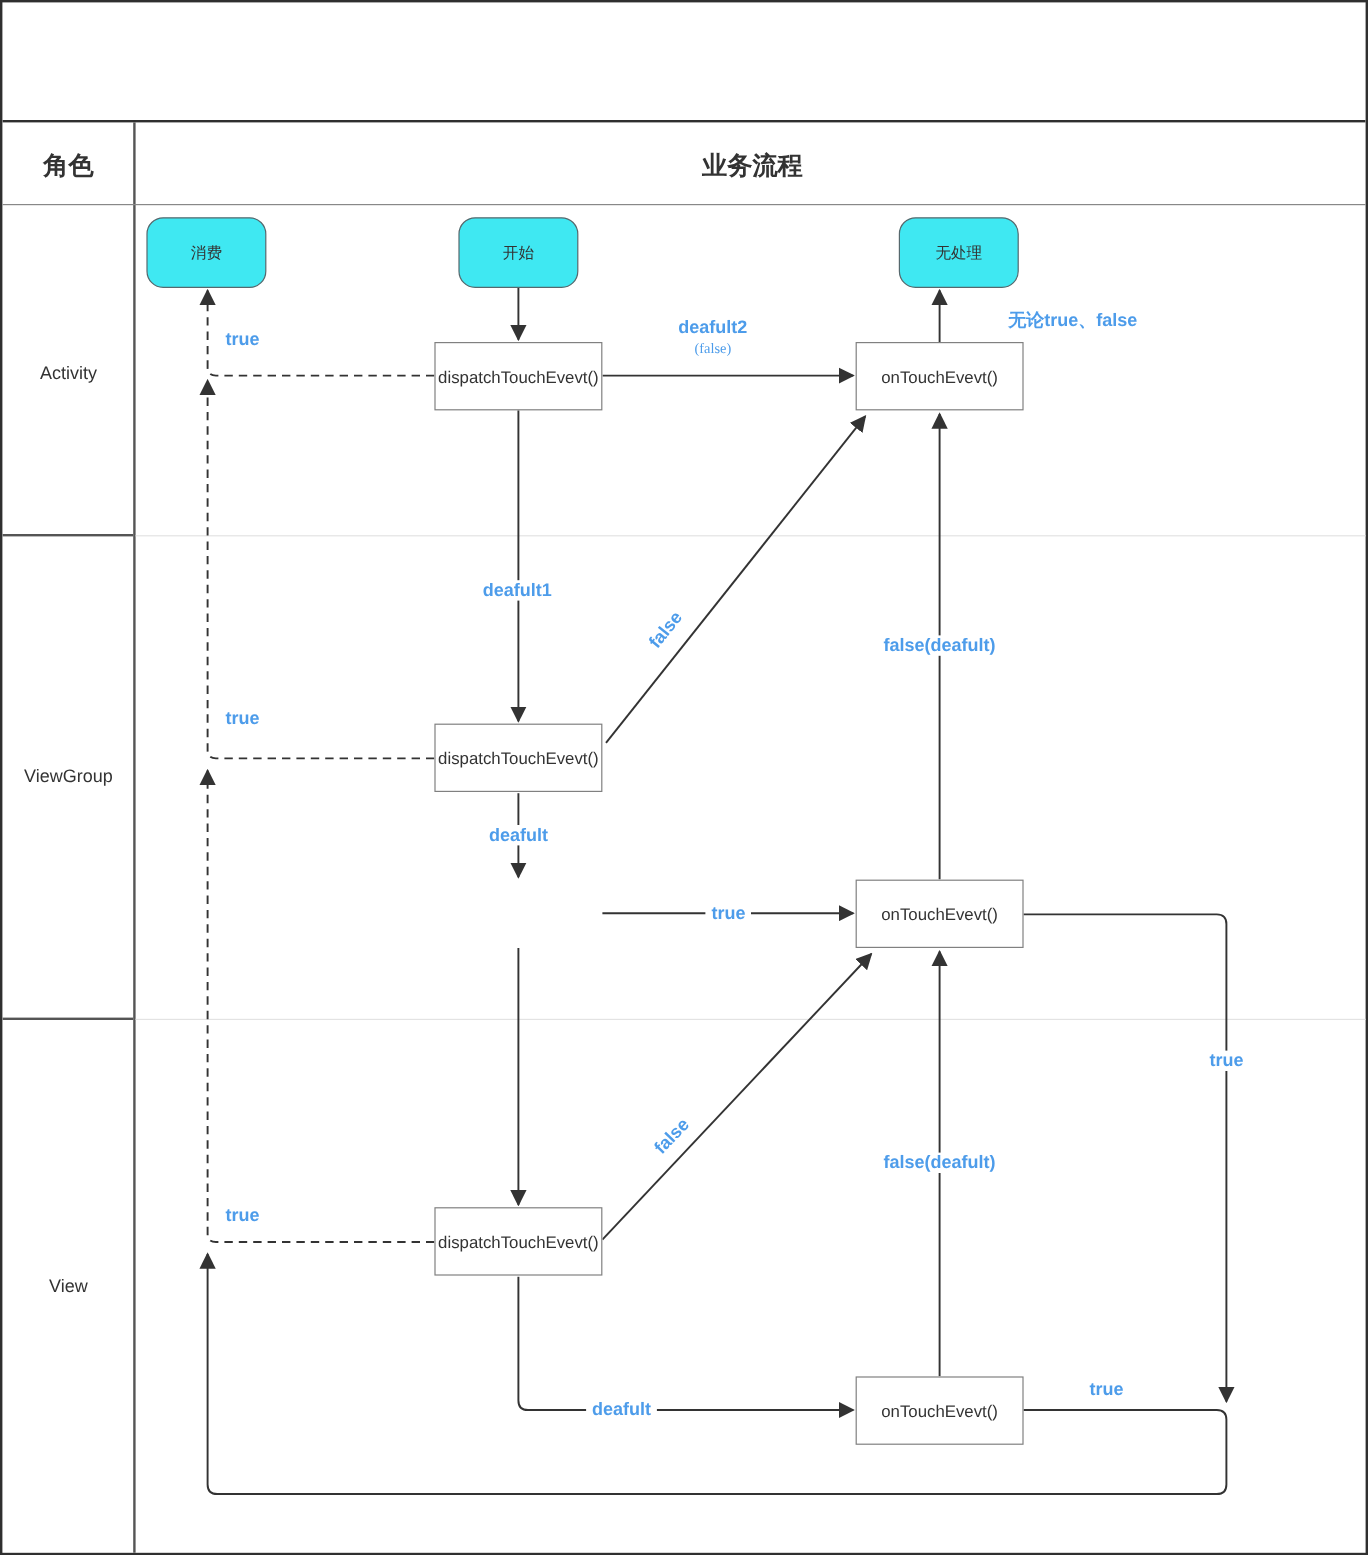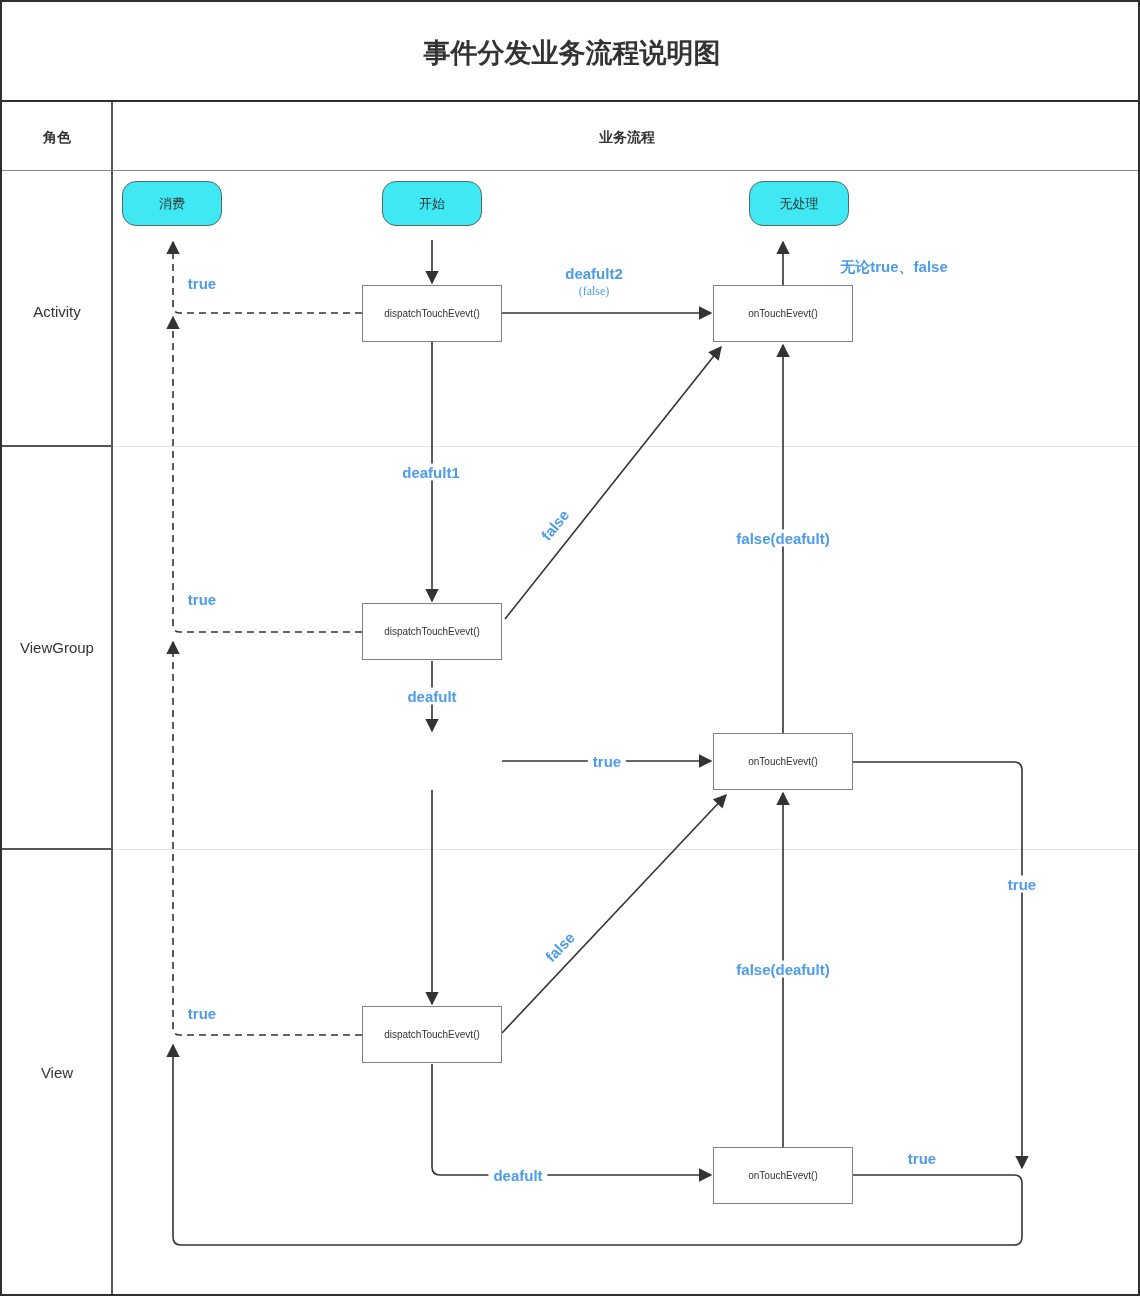--- a/index.html
+++ b/index.html
@@ -11,57 +11,56 @@
   }
   html,body{margin:0;padding:0;background:#fff;}
   #canvas{
     position:relative;width:1140px;height:1296px;background:#fff;
     border:2px solid #2f2f2f;box-sizing:border-box;overflow:hidden;
     font-family:"Liberation Sans","DejaVu Sans",sans-serif;color:#333;
   }
   .abs{position:absolute;}
   .title-bar{left:0;top:0;width:100%;height:100px;border-bottom:2px solid #2f2f2f;box-sizing:border-box;}
   .title-text{left:570px;top:51px;transform:translate(-50%,-50%);font-size:27px;font-weight:bold;white-space:nowrap;}
-  .hdr-cell{font-size:14px;font-weight:bold;transform:translate(-50%,-50%);white-space:nowrap;}
+  .hdr-cell{font-size:21px;font-weight:bold;transform:translate(-50%,-50%);white-space:nowrap;}
   .col-line{left:109px;top:100px;width:2px;height:1196px;background:#555;}
   .hdr-underline{left:0;top:168px;width:1140px;height:1px;background:#888;}
   .lane-div-left{left:0;width:109px;height:2px;background:#555;}
   .lane-div-right{left:111px;width:1029px;height:1px;background:#e3e3e3;}
   .lane-label{font-size:15px;transform:translate(-50%,-50%);white-space:nowrap;}
   svg.flow{left:0;top:0;width:1140px;height:1296px;}
   path.edge{fill:none;stroke:var(--line-color);stroke-width:1.6;}
   path.dashed{stroke-dasharray:7 5;}
   .node{
     width:140px;height:57px;background:#fff;border:1px solid var(--node-border);
     box-sizing:border-box;display:flex;align-items:center;justify-content:center;
-    font-size:10px;white-space:nowrap;
+    font-size:14px;white-space:nowrap;
   }
   .node.small{font-size:12px;}
   .terminal{
-    width:100px;height:45px;background:var(--terminal-fill);border:1px solid var(--terminal-border);
+    width:100px;height:59px;background:var(--terminal-fill);border:1px solid var(--terminal-border);
     border-radius:14px;box-sizing:border-box;display:flex;align-items:center;justify-content:center;
     font-size:13px;white-space:nowrap;
   }
   .elabel{
     font-size:15px;color:var(--accent-blue);transform:translate(-50%,-50%);
     white-space:nowrap;font-weight:600;
   }
   .elabel.sub{font-size:12px;font-weight:400;}
   .elabel.on],{background:#fff;}
   .elabel.onln{background:#fff;padding:0 5px;}
   .elabel.rot51{transform:translate(-50%,-50%) rotate(-51deg);}
   .elabel.rot46{transform:translate(-50%,-50%) rotate(-46deg);}
 </style>
 </head>
 <body>
 
 <div id="canvas">
 
   <div class="abs title-bar"></div>
-  <div class="abs title-text">事件分发业务流程说明图</div>
 
   <div class="abs col-line"></div>
   <div class="abs hdr-underline"></div>
   <div class="abs hdr-cell" style="left:55px;top:136px;">角色</div>
   <div class="abs hdr-cell" style="left:625px;top:136px;">业务流程</div>
 
   <div class="abs lane-div-left" style="top:443px;"></div>
   <div class="abs lane-div-right" style="top:444px;"></div>
   <div class="abs lane-div-left" style="top:846px;"></div>
   <div class="abs lane-div-right" style="top:847px;"></div>
@@ -103,21 +102,21 @@
   <div class="abs node" style="left:711px;top:283px;">onTouchEvevt()</div>
   <div class="abs node" style="left:360px;top:601px;">dispatchTouchEvevt()</div>
   <div class="abs node" style="left:711px;top:731px;">onTouchEvevt()</div>
   <div class="abs node" style="left:360px;top:1004px;">dispatchTouchEvevt()</div>
   <div class="abs node" style="left:711px;top:1145px;">onTouchEvevt()</div>
 
   <div class="abs elabel" style="left:200px;top:281px;">true</div>
   <div class="abs elabel" style="left:592px;top:271px;">deafult2</div>
   <div class="abs elabel sub" style="left:592px;top:289px;font-family:Liberation Serif, serif;">(false)</div>
   <div class="abs elabel" style="left:856px;top:265px;margin-left:36px;">无论true、false</div>
-  <div class="abs elabel onln" style="left:429px;top:470px;">deafult1</div>
+  <div class="abs elabel onln" style="left:429px;top:490px;">deafult1</div>
   <div class="abs elabel" style="left:200px;top:597px;">true</div>
   <div class="abs elabel rot51" style="left:553px;top:523px;">false</div>
   <div class="abs elabel onln" style="left:781px;top:536px;">false(deafult)</div>
   <div class="abs elabel onln" style="left:430px;top:694px;">deafult</div>
   <div class="abs elabel onln" style="left:605px;top:759px;">true</div>
   <div class="abs elabel onln" style="left:781px;top:967px;">false(deafult)</div>
   <div class="abs elabel" style="left:200px;top:1011px;">true</div>
   <div class="abs elabel rot46" style="left:558px;top:945px;">false</div>
   <div class="abs elabel onln" style="left:1020px;top:882px;">true</div>
   <div class="abs elabel onln" style="left:516px;top:1173px;">deafult</div>

